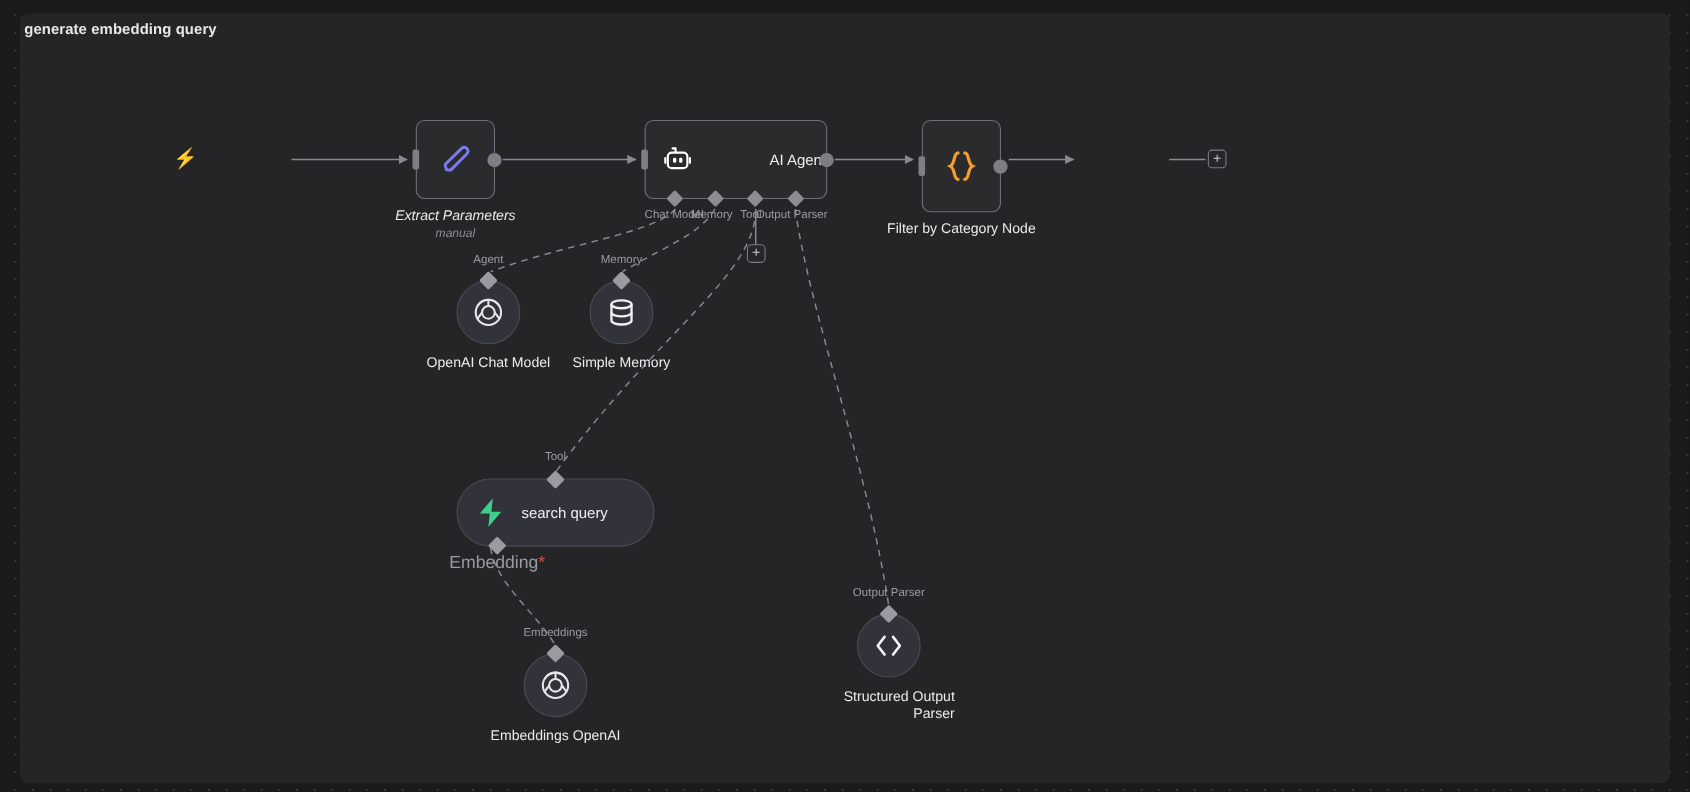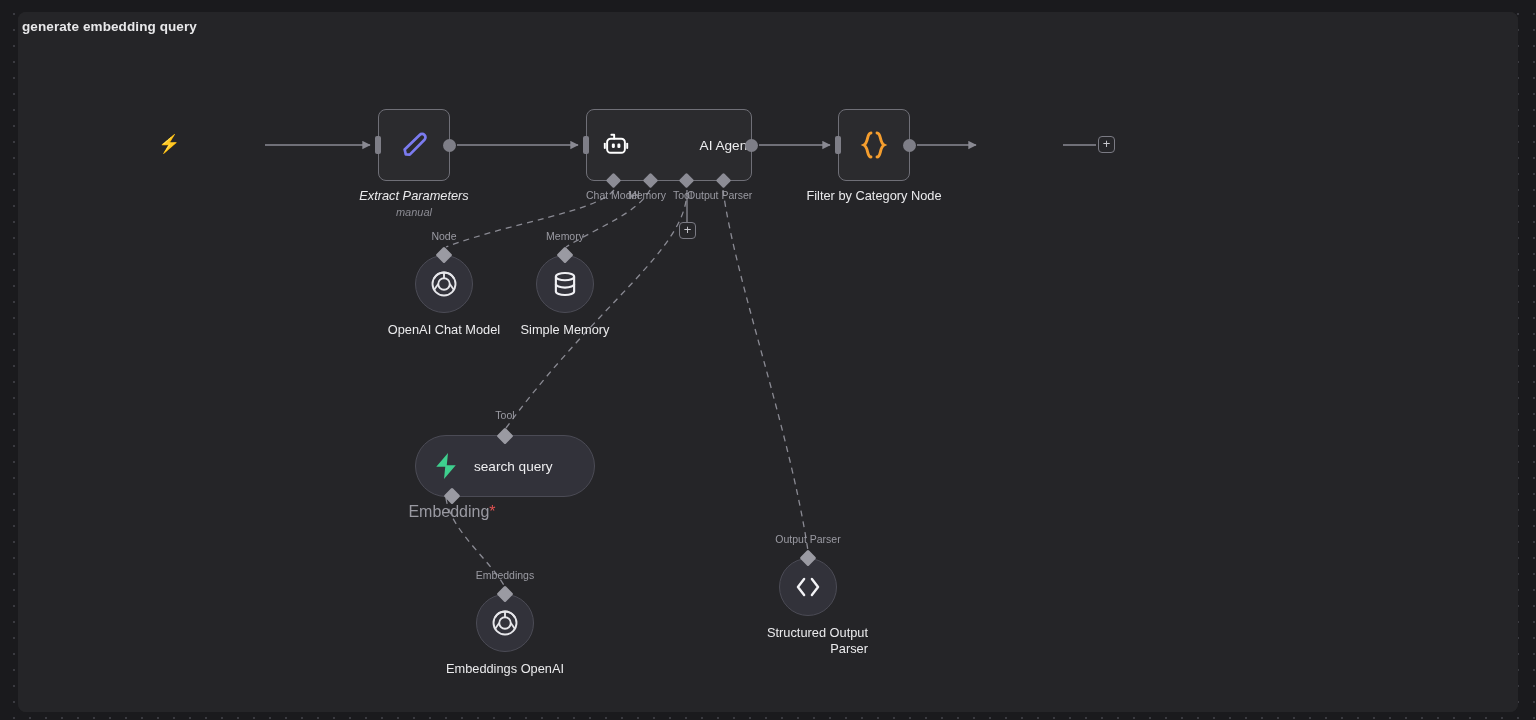--- a/index.html
+++ b/index.html
@@ -336,21 +336,21 @@
   <div class="dport" style="left:718px; top:175px;"></div>
 
   <div class="dlabel" style="left:586px; top:189px;">Chat Model</div>
   <div class="dlabel" style="left:628px; top:189px;">Memory</div>
   <div class="dlabel" style="left:673px; top:189px;">Tool</div>
   <div class="dlabel" style="left:687px; top:189px;">Output Parser</div>
 
   <div class="plus-btn" style="left:679px; top:222px;">+</div>
 
   <div class="node" style="left:838px; top:109px;">
-    <div class="nbox" style="width:72px;height:72px;">
+    <div class="nbox" style="width:72px;height:84px;">
       <svg class="icon" width="36" height="36" viewBox="0 0 30 30">
         <path d="M12.5 5 C8.8 5 10.6 13 6.6 15 C10.6 17 8.8 25 12.5 25" fill="none" stroke="#f59e2e" stroke-width="2.4" stroke-linecap="round"></path>
         <path d="M17.5 5 C21.2 5 19.4 13 23.4 15 C19.4 17 21.2 25 17.5 25" fill="none" stroke="#f59e2e" stroke-width="2.4" stroke-linecap="round"></path>
       </svg>
       <div class="in-port"></div>
       <div class="out-dot"></div>
       <div class="nlabel">Filter by Category Node</div>
     </div>
   </div>
 
@@ -362,21 +362,21 @@
       <svg class="icon" width="30" height="30" viewBox="0 0 24 24">
         <circle cx="12" cy="12" r="9.2" fill="none" stroke="#e6e6ea" stroke-width="1.5"></circle>
         <circle cx="12" cy="12" r="4.6" fill="none" stroke="#e6e6ea" stroke-width="1.5"></circle>
         <path d="M12 2.8 A9.2 9.2 0 0 1 19.9 7.4" fill="none" stroke="#e6e6ea" stroke-width="1.5"></path>
         <path d="M4.1 7.4 A9.2 9.2 0 0 1 12 2.8" fill="none" stroke="#e6e6ea" stroke-width="1.5"></path>
         <path d="M12 7.4 L12 2.8" fill="none" stroke="#e6e6ea" stroke-width="1.5"></path>
         <path d="M16.6 12 L19.9 16.6" fill="none" stroke="#e6e6ea" stroke-width="1.5"></path>
         <path d="M7.4 12 L4.1 16.6" fill="none" stroke="#e6e6ea" stroke-width="1.5"></path>
       </svg>
       <div class="topdia"></div>
-      <div class="portname">Node</div>
+      <div class="portname">Agent</div>
       <div class="sublabel">OpenAI Chat Model</div>
     </div>
   </div>
 
   <div class="subnode" style="left:536px; top:255px;">
     <div class="circ">
       <svg class="icon" width="28" height="30" viewBox="0 0 22 24">
         <ellipse cx="11" cy="6.1" rx="7.3" ry="2.9" fill="none" stroke="#f0f0f4" stroke-width="1.7"></ellipse>
         <path d="M3.7 6.1 V17.9 C3.7 19.5 7 20.8 11 20.8 C15 20.8 18.3 19.5 18.3 17.9 V6.1" fill="none" stroke="#f0f0f4" stroke-width="1.7"></path>
         <path d="M3.7 12 C3.7 13.6 7 14.9 11 14.9 C15 14.9 18.3 13.6 18.3 12" fill="none" stroke="#f0f0f4" stroke-width="1.7"></path>

